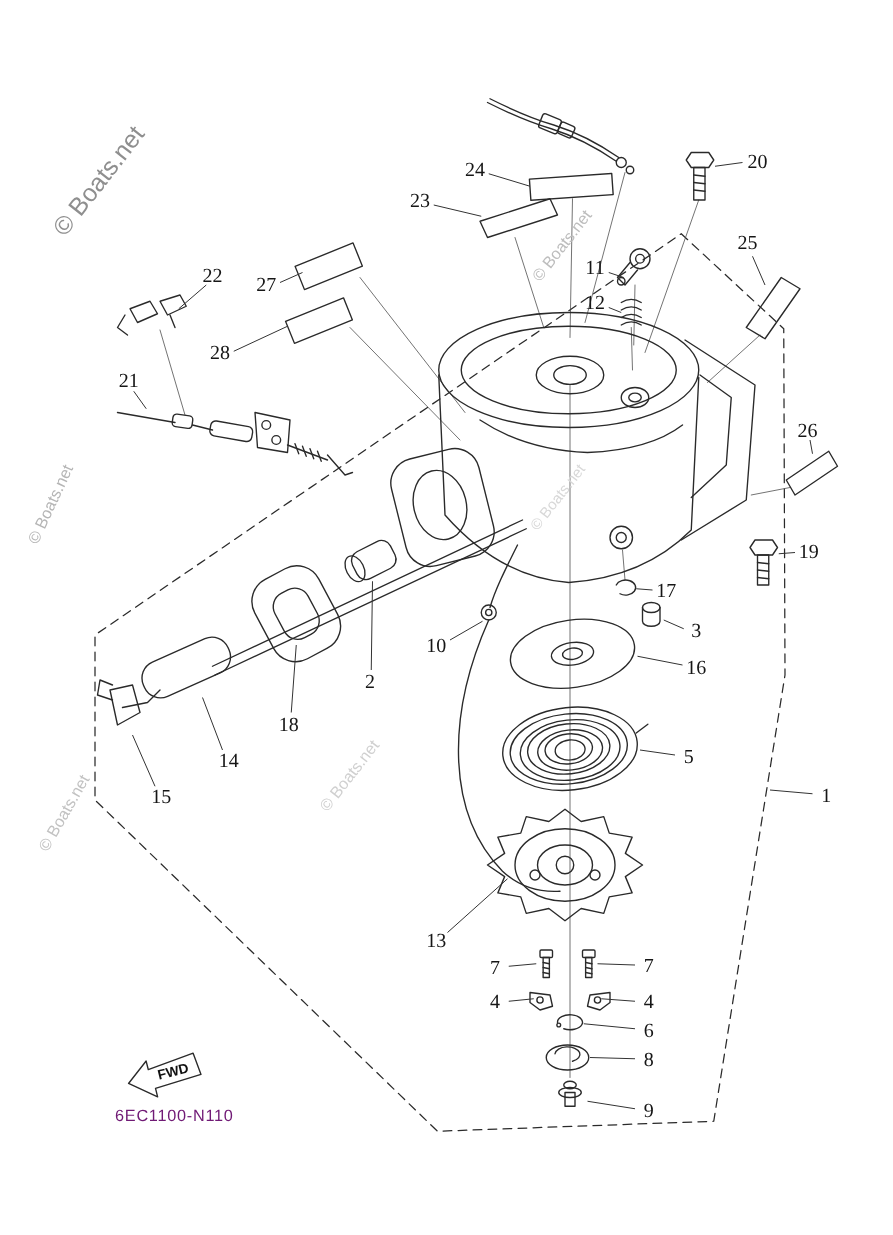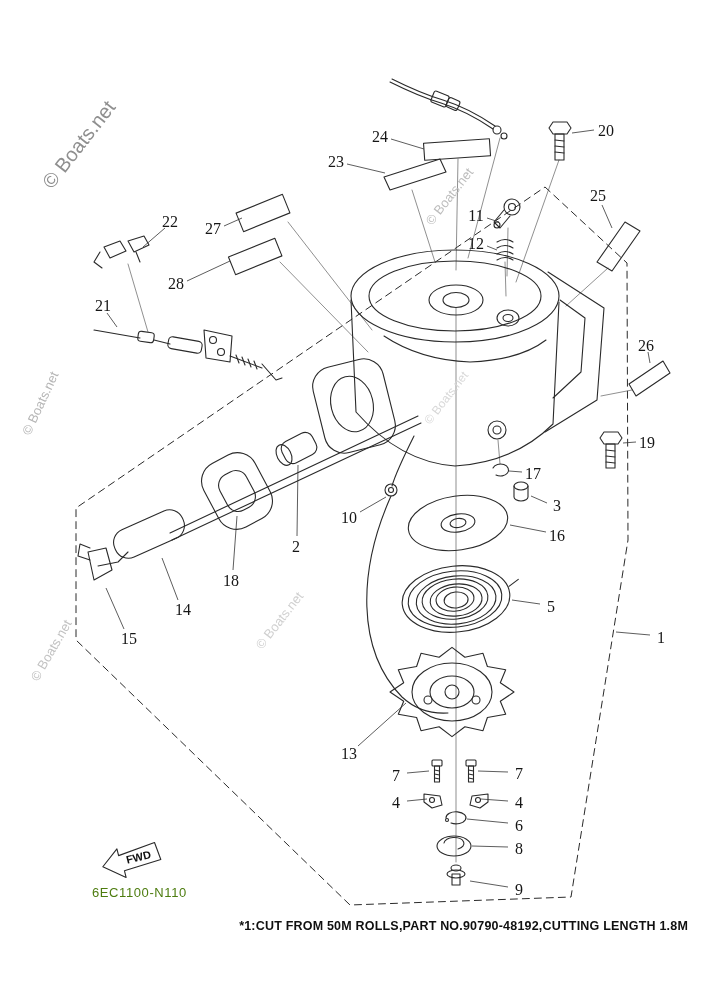--- a/index.html
+++ b/index.html
@@ -5,21 +5,21 @@
   html,body{margin:0;padding:0;background:#ffffff}
   .canvas{position:relative;width:714px;height:988px;background:#fff;overflow:hidden;
           font-family:"Liberation Sans",sans-serif}
   .canvas > svg{position:absolute;left:0;top:0}
   .art{stroke:#2a2a2a;stroke-width:1.1;fill:none;stroke-linejoin:round;stroke-linecap:round}
   .thin{stroke-width:0.6;stroke:#444}
   .leader{stroke:#333;stroke-width:0.8}
   .callout{font-family:"Liberation Serif",serif;font-size:16px;fill:#161616;
            text-anchor:middle;dominant-baseline:central;stroke:none}
   .wm{font-family:"Liberation Sans",sans-serif;stroke:none}
-  .code{position:absolute;left:92px;top:885px;font-size:13px;letter-spacing:0.6px;color:#4d7c0f}
+  .code{position:absolute;left:92px;top:885px;font-size:13px;letter-spacing:0.6px;color:#701a75}
   .footnote{position:absolute;right:26px;top:919px;font-size:12.5px;font-weight:bold;
             letter-spacing:0.2px;color:#101010}
   .fwd-text{font-family:"Liberation Sans",sans-serif;font-size:11px;font-weight:bold;
             fill:#111;stroke:none;text-anchor:middle}
 </style>
 </head>
 <body>
 
 <div class="canvas">
 
@@ -291,14 +291,13 @@
         <line x1="508" y1="823" x2="467" y2="819" class="leader"></line>
         <text x="519" y="825" class="callout">6</text>
         <line x1="508" y1="847" x2="472" y2="846" class="leader"></line>
         <text x="519" y="848" class="callout">8</text>
         <line x1="508" y1="887" x2="470" y2="881" class="leader"></line>
         <text x="519" y="889" class="callout">9</text>
       </g>
   </svg>
 
   <div class="code">6EC1100-N110</div>
-  <div class="footnote">*1:CUT FROM 50M ROLLS,PART NO.90790-48192,CUTTING LENGTH 1.8M</div>
 </div>
 
 </body></html>

